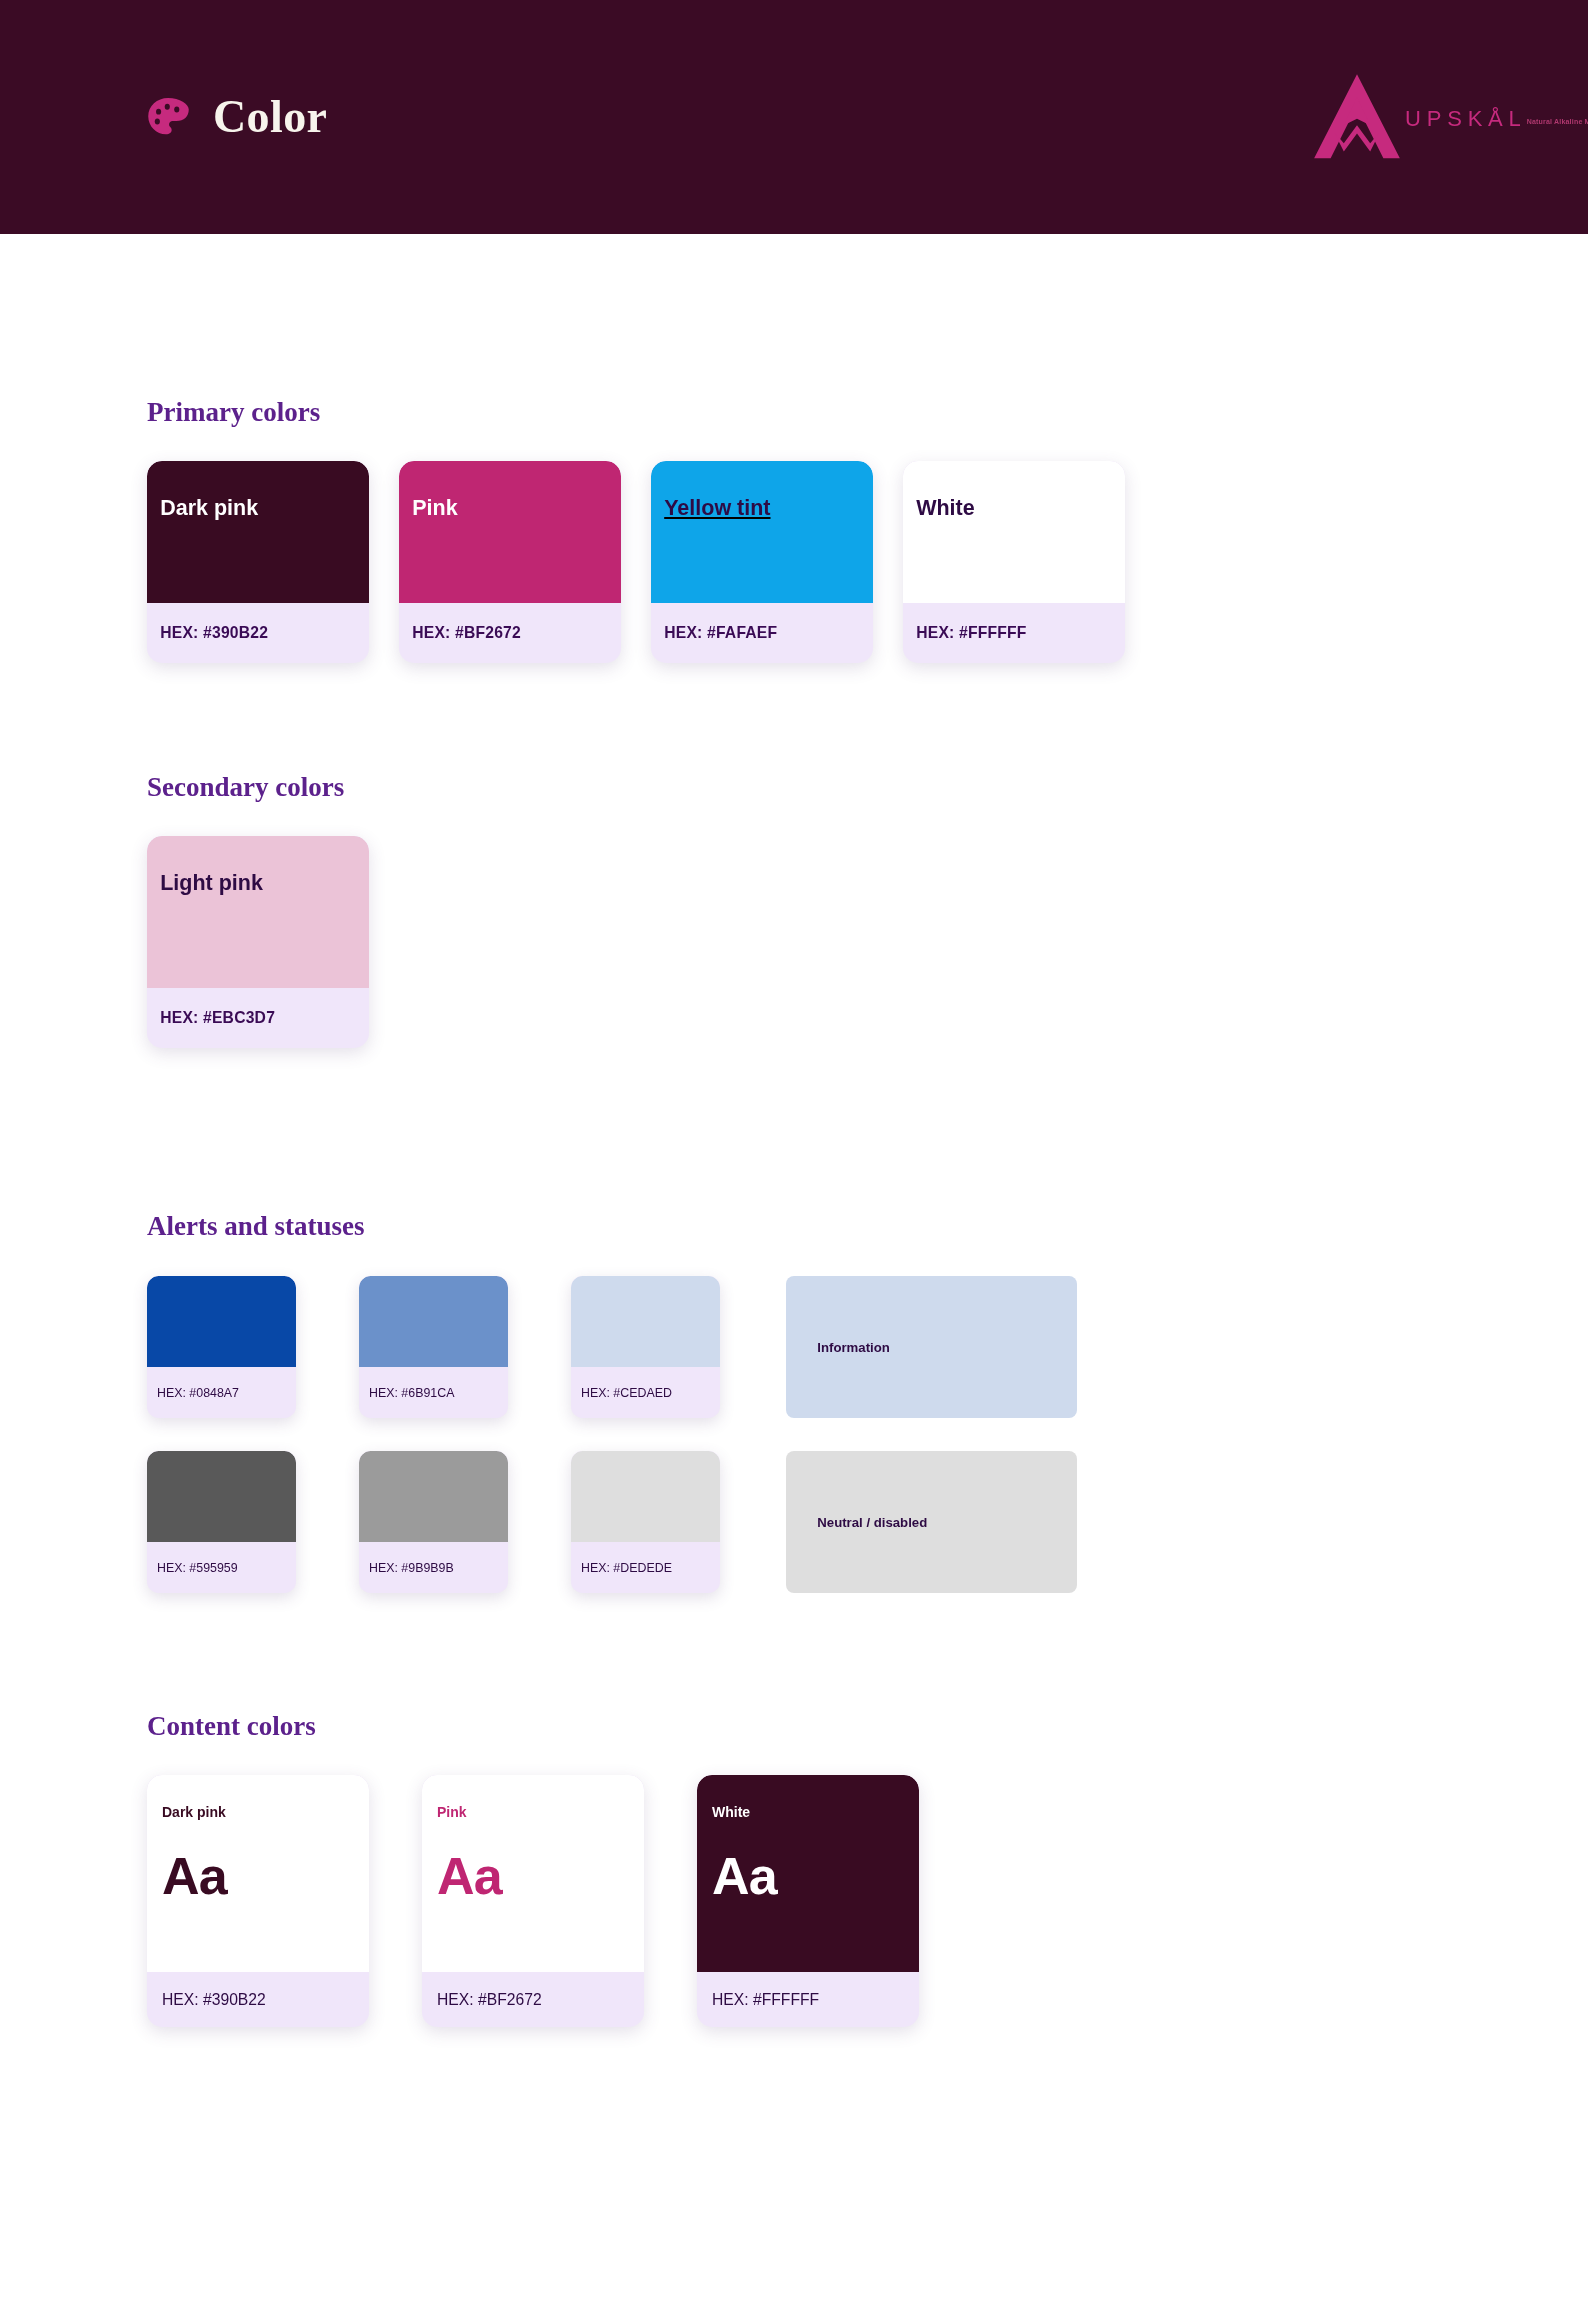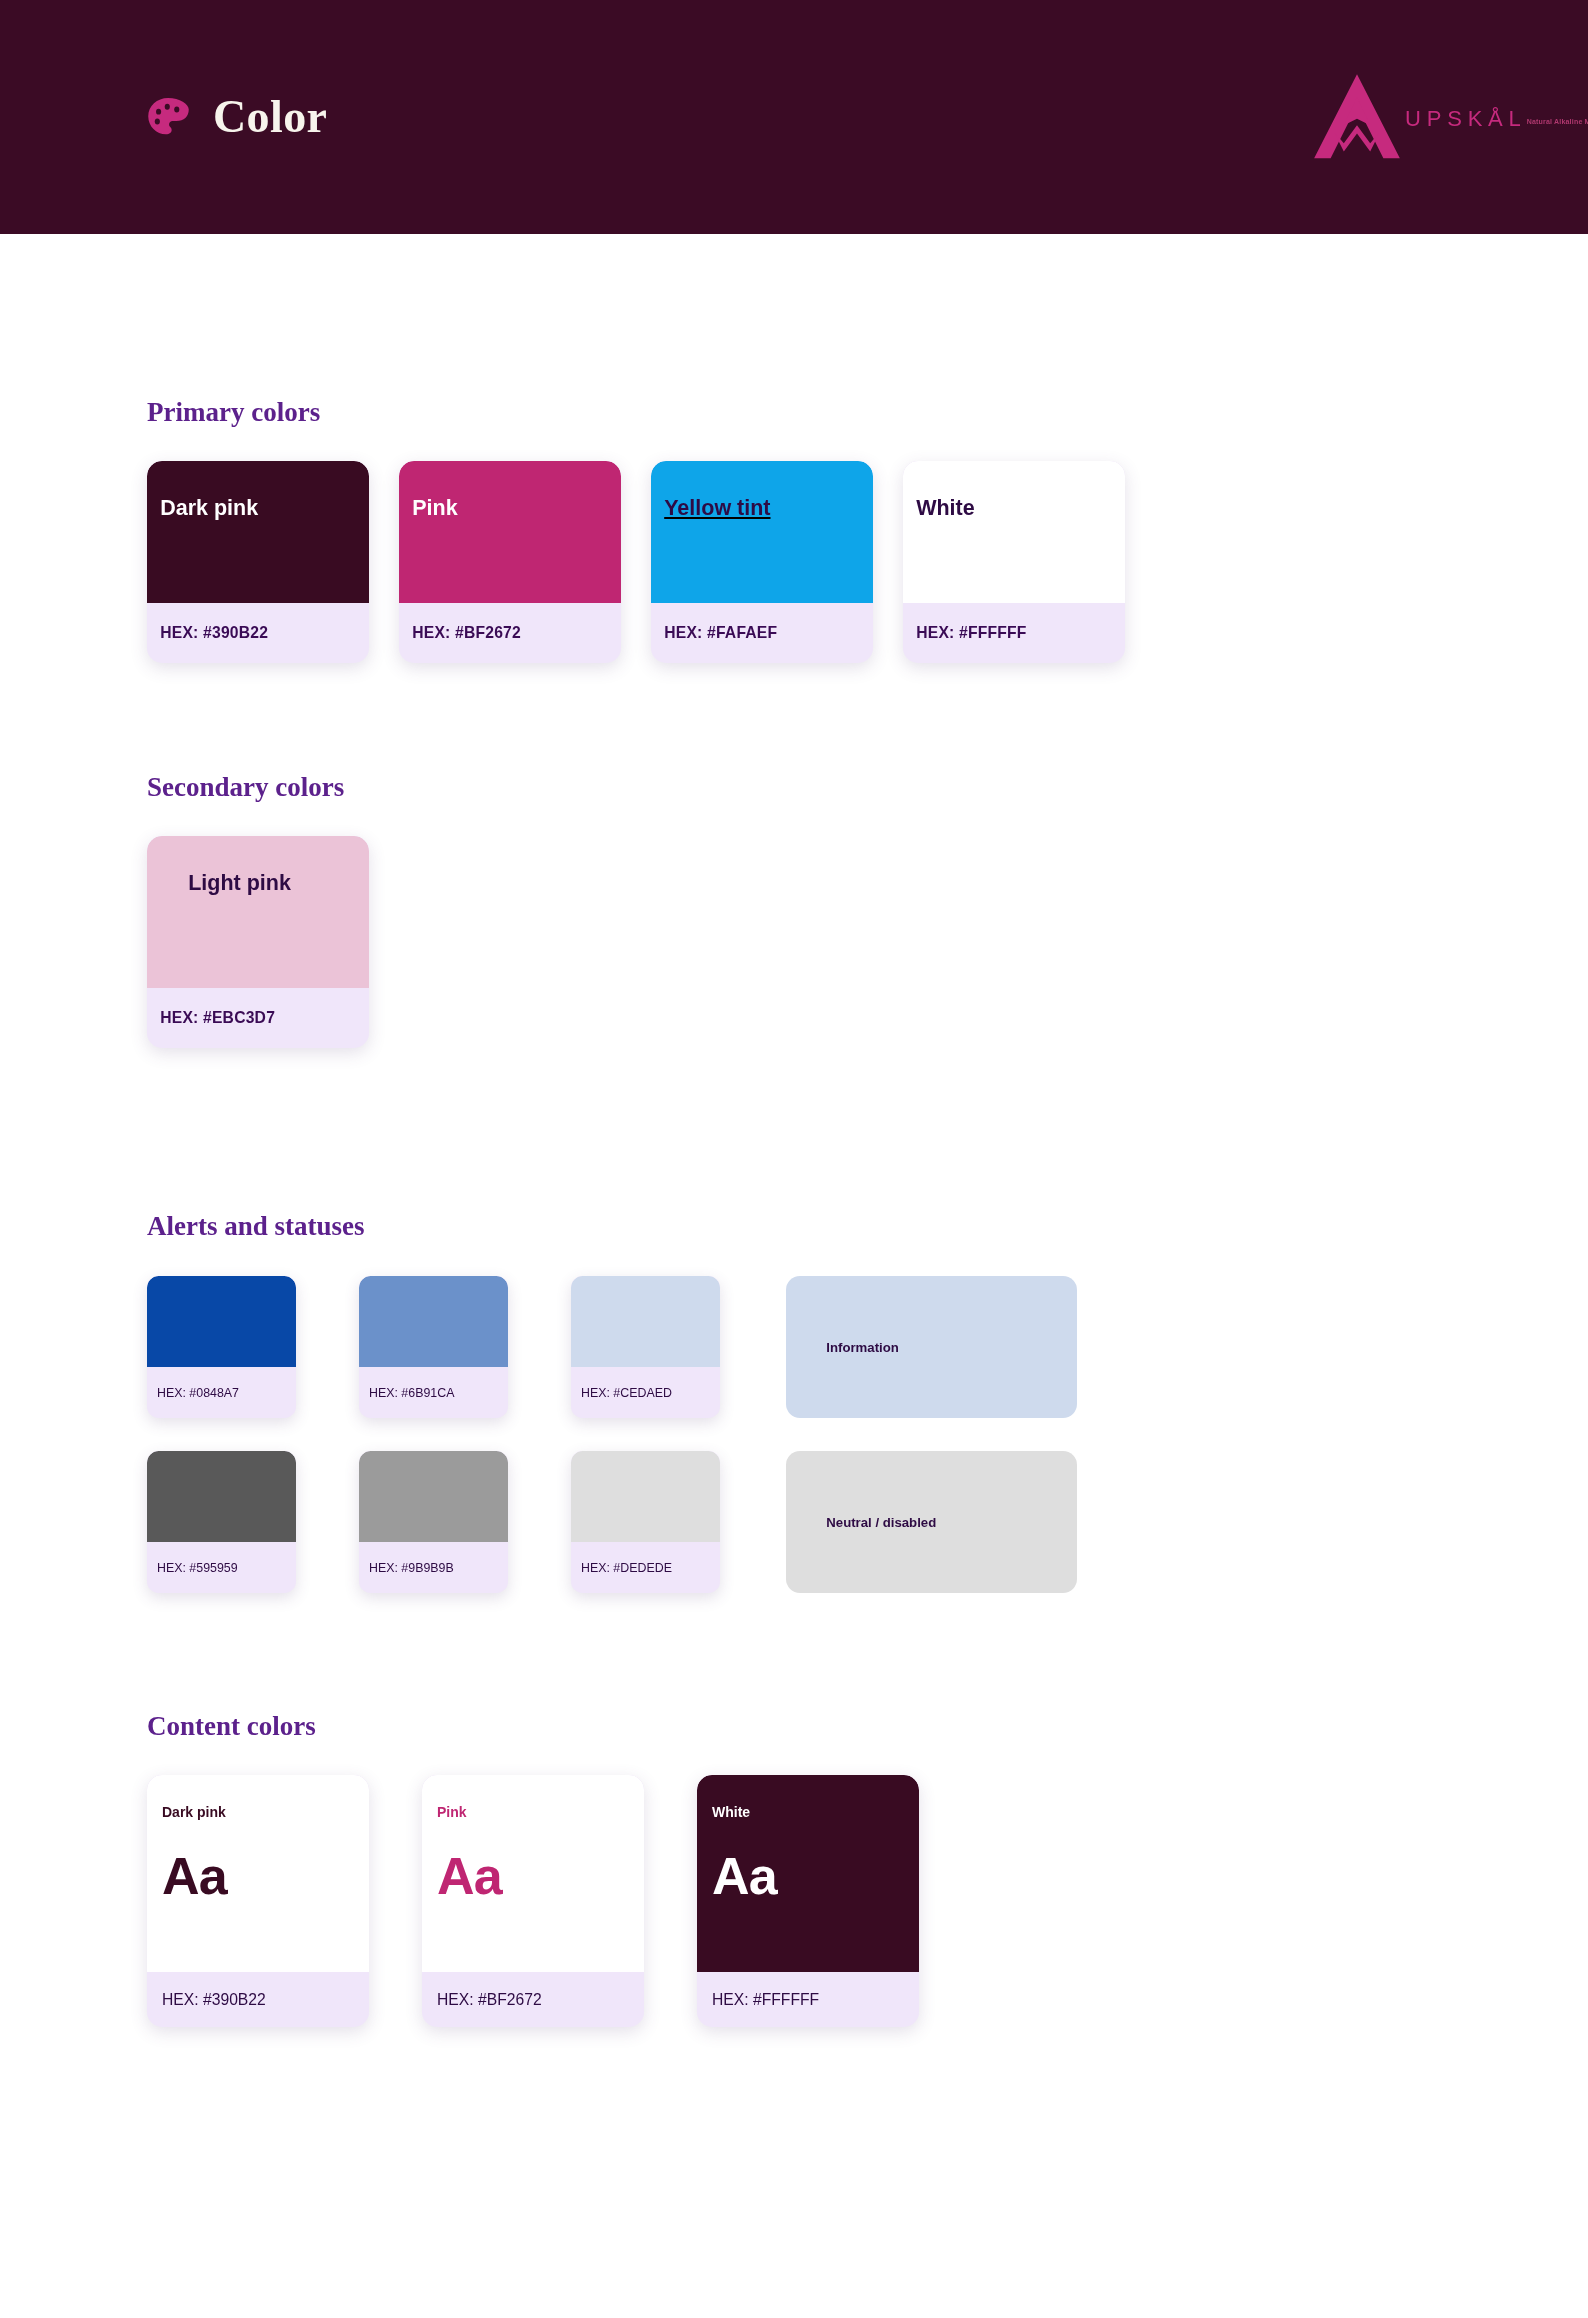--- a/index.html
+++ b/index.html
@@ -139,24 +139,24 @@
   }
   .alert-hex {
     font-size: 12.4px;
     font-weight: 400;
     color: #2E0B44;
   }
 
   .status-panel {
     width: 291px;
     height: 142px;
-    border-radius: 14px;
-    display: flex;
-    align-items: center;
-    padding-left: 40px;
+    border-radius: 8px;
+    display: flex;
+    align-items: center;
+    padding-left: 31px;
     margin-left: 3.3px;
   }
   .status-label {
     font-size: 13.2px;
     font-weight: 700;
     color: #2E0B44;
   }
 
   
   .content-card {
@@ -269,21 +269,21 @@
       </div>
 
     </div>
   </div>
 
   <div class="s-secondary">
     <div class="section-title">Secondary colors</div>
     <div class="row" style="margin-top:35px;">
       <div class="swatch-card tall">
         <div class="swatch-fill" style="background:#EBC3D7;">
-          <div class="swatch-name" style="color:#2E0B44;margin-left:28px;">Light pink</div>
+          <div class="swatch-name" style="color:#2E0B44;">Light pink</div>
         </div>
         <div class="swatch-foot">
           <span class="swatch-hex">HEX: #EBC3D7</span>
         </div>
       </div>
     </div>
   </div>
 
   <div class="s-alerts">
     <div class="section-title">Alerts and statuses</div>

